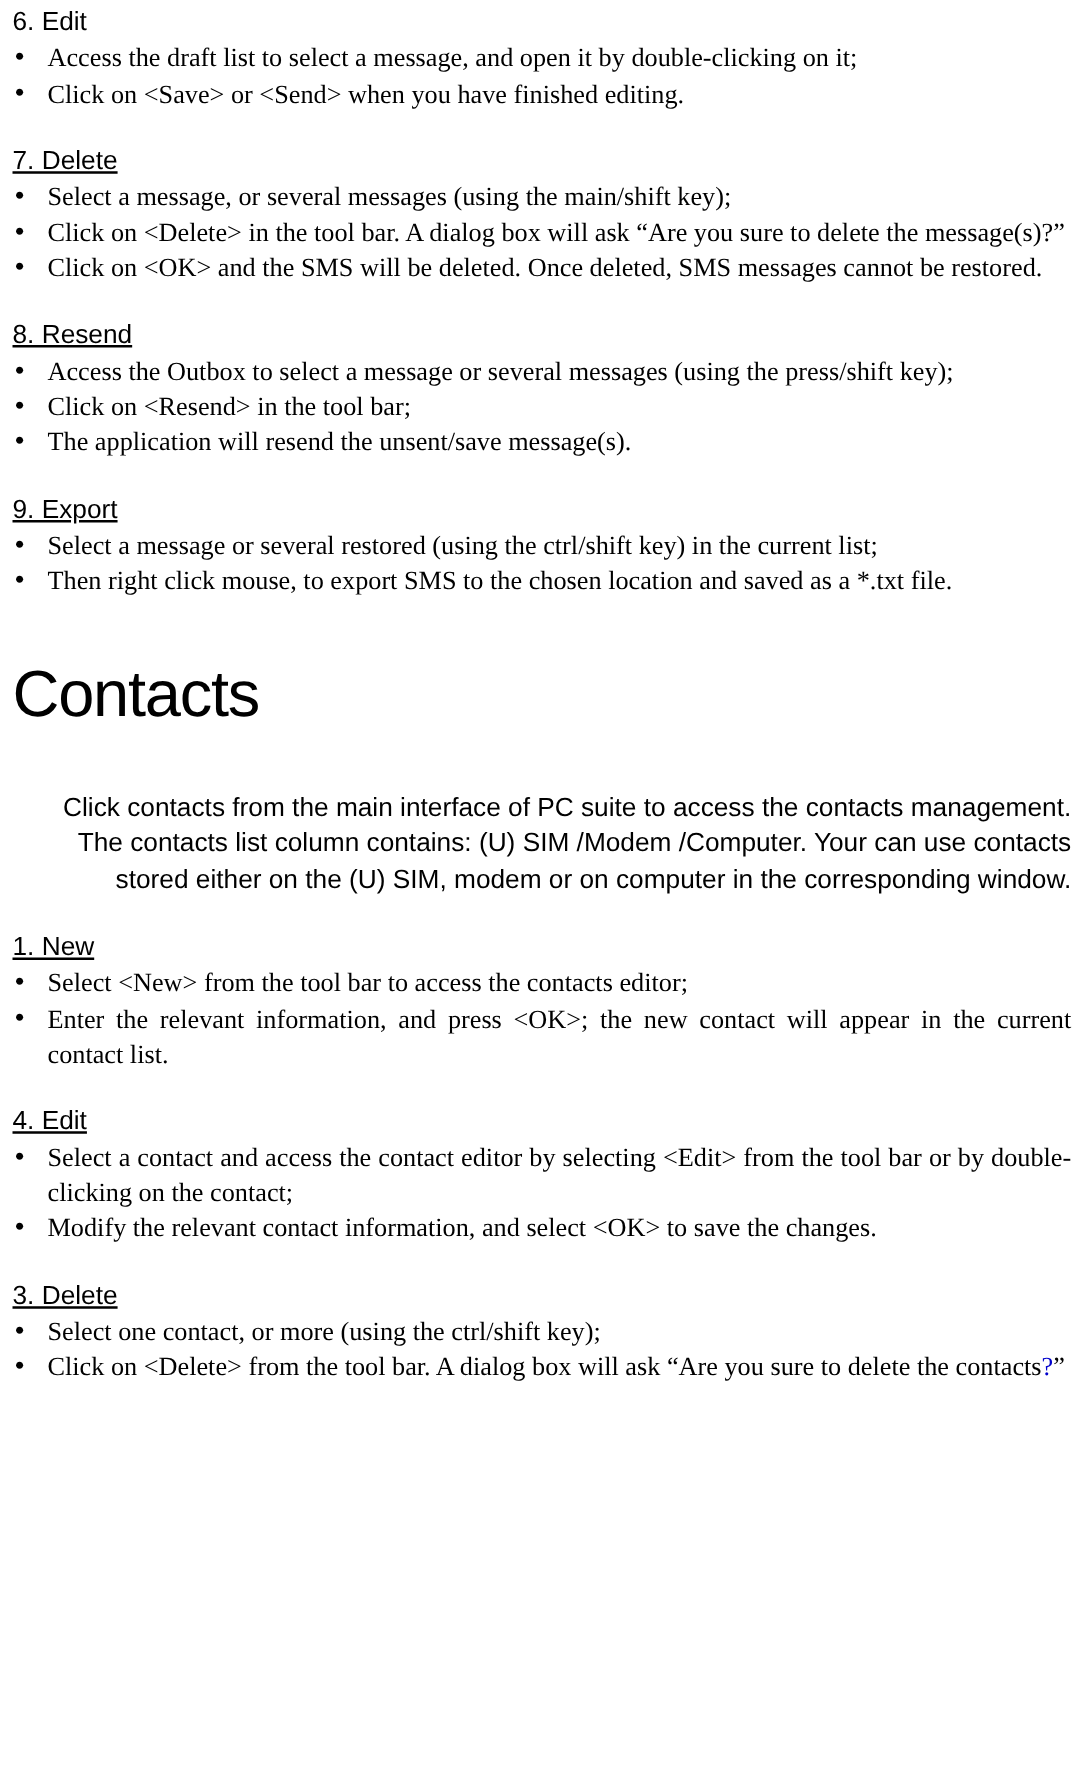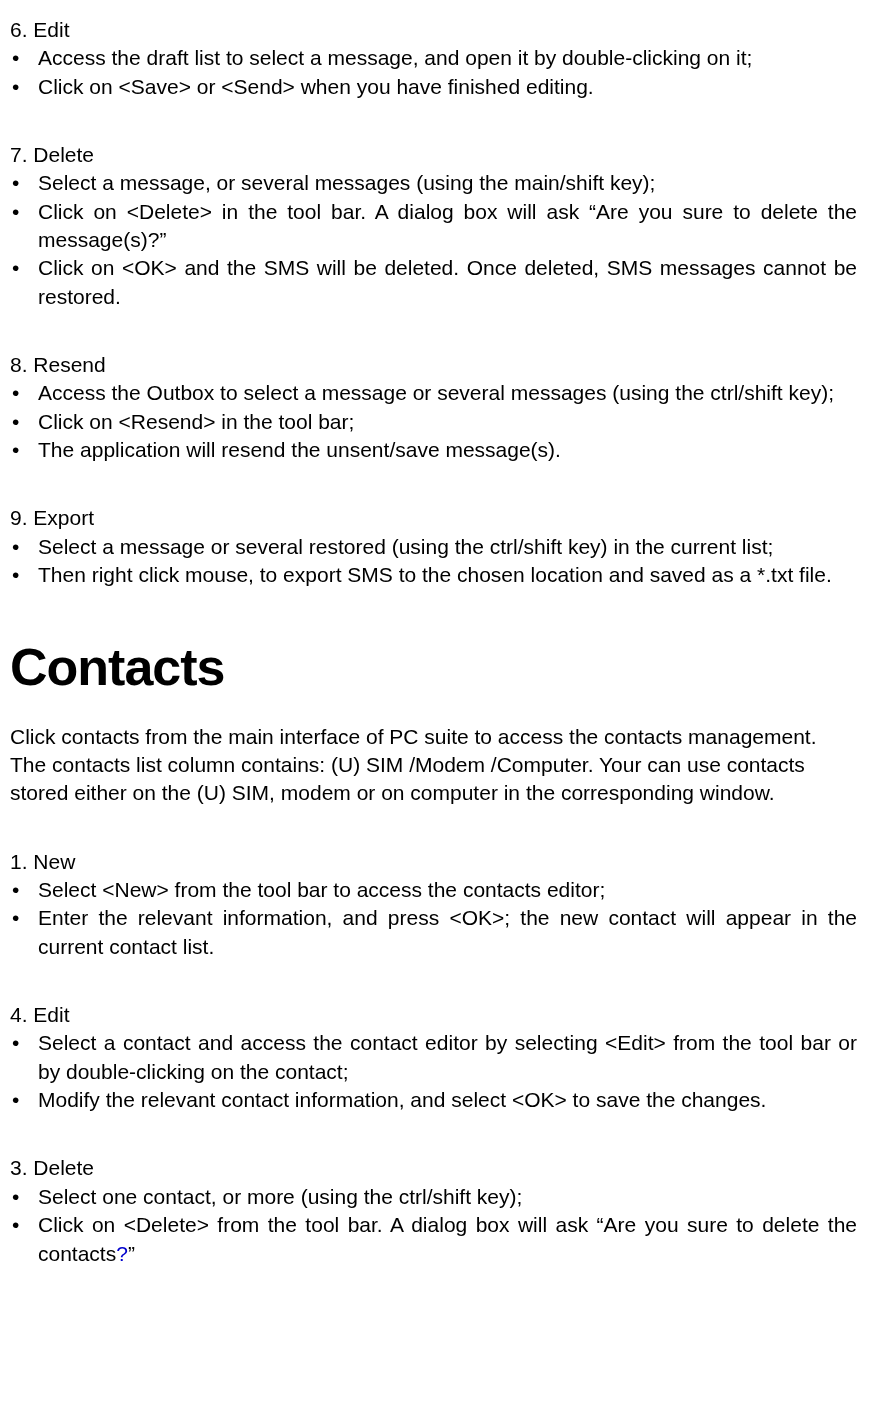--- a/index.html
+++ b/index.html
@@ -10,24 +10,25 @@
     body {
       font-family: sans-serif;
       font-size: 21px;
       line-height: 1.35;
       color: #000;
       background: #fff;
       width: 869px;
       padding: 0 12px 0 10px;
     }
     .section-num {
-      margin-top: 16px;
+      margin-top: 4px;
     }
     .section-num.gap-top {
-      margin-top: 40px;
+      margin-top: 26px;
+      text-decoration: underline;
     }
     ul.bullets {
       list-style: none;
       padding-left: 0;
     }
     ul.bullets li {
       display: flex;
       align-items: flex-start;
       margin: 0;
     }
@@ -35,30 +36,32 @@
       width: 28px;
       flex-shrink: 0;
       text-align: left;
       padding-left: 2px;
     }
     ul.bullets li .txt {
       flex: 1;
     }
     .justify .txt {
       text-align: justify;
+      font-family: Liberation Serif, serif;
     }
     h1.contacts {
       font-size: 52px;
-      font-weight: bold;
+      font-weight: normal;
       margin-top: 42px;
-      margin-bottom: 21px;
+      margin-bottom: 42px;
       letter-spacing: -1px;
     }
     .para {
       margin: 0;
+      text-align: right;
     }
     .blue-q {
       color: #0000cc;
     }
   </style>
 </head>
 <body>
 
 <div class="section-num">6. Edit</div>
 <ul class="bullets justify">
@@ -85,21 +88,21 @@
   <li>
       <span class="dot">•</span>
       <span class="txt">Click on &lt;OK&gt; and the SMS will be deleted. Once deleted, SMS messages cannot be restored.</span>
     </li>
 </ul>
 
 <div class="section-num gap-top">8. Resend</div>
 <ul class="bullets justify">
   <li>
       <span class="dot">•</span>
-      <span class="txt">Access the Outbox to select a message or several messages (using the ctrl/shift key);</span>
+      <span class="txt">Access the Outbox to select a message or several messages (using the press/shift key);</span>
     </li>
   <li>
       <span class="dot">•</span>
       <span class="txt">Click on &lt;Resend&gt; in the tool bar;</span>
     </li>
   <li>
       <span class="dot">•</span>
       <span class="txt">The application will resend the unsent/save message(s).</span>
     </li>
 </ul>

